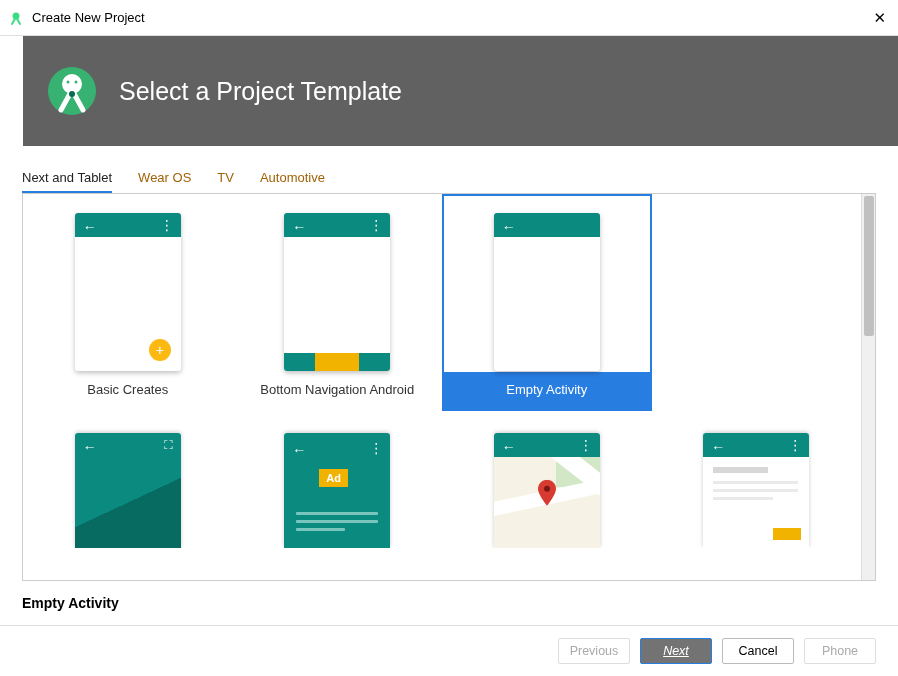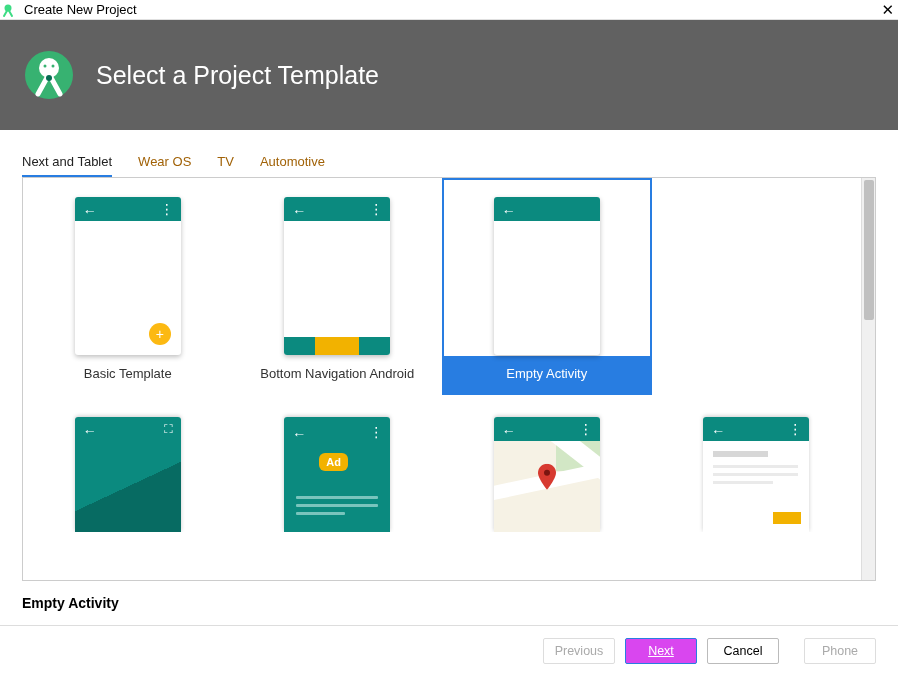--- a/index.html
+++ b/index.html
@@ -1,25 +1,25 @@
 <!DOCTYPE html>
 <html><head>
 <meta charset="utf-8">
 <style>
 * { margin: 0; padding: 0; box-sizing: border-box; }
 body { font-family: "Segoe UI", Arial, sans-serif; font-size: 13px; background: #fff; width: 898px; height: 676px; overflow: hidden; display: flex; flex-direction: column; }
 
 
-.titlebar { height: 20px; display: flex; align-items: center; padding: 0 0; border-bottom: 1px solid #e0e0e0; background: #fff; }
+.titlebar { height: 36px; display: flex; align-items: center; padding: 0 8px; border-bottom: 1px solid #e0e0e0; background: #fff; }
 .titlebar .app-icon { width: 16px; height: 16px; margin-right: 8px; }
 .titlebar .title { flex: 1; }
 .titlebar .close { font-size: 15px; padding: 0 4px; cursor: default; }
 
 
-.header { background: #616161; height: 110px; display: flex; align-items: center; padding: 0 24px; }
+.header { background: #616161; height: 110px; display: flex; align-items: center; padding: 0 24px; margin-left: 23px; }
 .header-icon { width: 50px; height: 50px; margin-right: 22px; }
 .header-title { color: #fff; font-size: 25px; font-weight: 400; }
 
 
 .tabs-row { display: flex; padding: 0 22px; margin-top: 18px; }
 .tab { padding: 6px 0; margin-right: 26px; color: #a16207; cursor: pointer; border-bottom: 2px solid transparent; }
 .tab.active { color: #222; border-bottom: 2px solid #287de1; }
 
 
 .grid-wrap { flex: 1; margin: 0 22px 0 22px; border: 1px solid #ccc; position: relative; overflow: hidden; }
@@ -48,21 +48,21 @@
 .fab { position: absolute; bottom: 10px; right: 10px; width: 22px; height: 22px; border-radius: 50%; background: #fcb912; color: #fff; display: flex; align-items: center; justify-content: center; font-size: 14px; }
 
 .bottom-nav { position: absolute; bottom: 0; left: 0; right: 0; height: 18px; display: flex; }
 .bottom-nav .seg { flex: 1; }
 .bottom-nav .seg.teal { background: #0b8a7f; }
 .bottom-nav .seg.amber { background: #f2b200; }
 
 .fullscreen-body { position: absolute; top: 24px; left: 0; right: 0; bottom: 0; background: linear-gradient(155deg, #0b8a7f 50%, #076b62 50%); }
 
 .ad-body { position: absolute; top: 24px; left: 0; right: 0; bottom: 0; background: #0b8a7f; padding: 12px; }
-.ad-tag { position: absolute; top: 36px; left: 35px; background: #f2b200; color: #fff; font-size: 11px; font-weight: bold; padding: 3px 7px; border-radius: 6px; }
+.ad-tag { position: absolute; top: 36px; left: 35px; background: #f2b200; color: #fff; font-size: 11px; font-weight: bold; padding: 3px 7px; border-radius: 0; }
 .ad-lines { position: absolute; bottom: 12px; left: 12px; right: 12px; }
 .ad-lines .line { height: 3px; background: #79c4bd; margin-bottom: 5px; border-radius: 1px; }
 .ad-lines .line.short { width: 60%; }
 
 .map-body { position: absolute; top: 24px; left: 0; right: 0; bottom: 0; background: #f6f2e5; overflow: hidden; }
 .map-body .road1 { position: absolute; top: -10px; left: -10px; width: 160px; height: 18px; background: #fff; transform: rotate(38deg); }
 .map-body .road2 { position: absolute; top: 30px; left: -10px; width: 160px; height: 14px; background: #fff; transform: rotate(-12deg); }
 .map-body .park { position: absolute; top: 0; right: 0; width: 44px; height: 30px; background: #d2e7c5; }
 .map-pin { position: absolute; top: 50%; left: 50%; transform: translate(-50%, -80%); }
 
@@ -72,22 +72,22 @@
 .detail-body .btn { position: absolute; bottom: 8px; right: 8px; width: 28px; height: 12px; background: #f2b200; }
 
 
 .info { padding: 14px 22px 8px; }
 .info-title { font-weight: 600; font-size: 14px; margin-bottom: 6px; }
 .info-desc { color: #555; font-size: 12.5px; }
 
 
 .footer { border-top: 1px solid #ddd; padding: 12px 22px; display: flex; justify-content: flex-end; gap: 10px; }
 .btn-f { min-width: 72px; height: 26px; border: 1px solid #bbb; background: #fff; font-family: inherit; font-size: 12.5px; border-radius: 2px; cursor: pointer; }
-.btn-f.primary { background: #d946ef; border-color: #287de1; color: #fff; text-decoration: underline; }
-.btn-f:disabled { color: #aaa; border-color: #ddd; cursor: default; margin-left: 15px; }
+.btn-f.primary { background: #737373; border-color: #287de1; color: #fff; text-decoration: underline; font-style: italic; }
+.btn-f:disabled { color: #aaa; border-color: #ddd; cursor: default; }
 
 .row2 { display: grid; grid-template-columns: repeat(4, 1fr); }
 .row2 .cell { overflow: hidden; }
 .row2 .thumb-box { margin-top: 20px; height: 115px; align-items: flex-start; }
 </style>
 </head>
 <body>
 
 <div class="titlebar">
   <span class="app-icon">
@@ -129,21 +129,21 @@
       <div class="cell">
         <div class="thumb-box">
           <div class="phone">
             <div class="appbar">
                 <span class="back">←</span>
                 <span class="menu-dots">⋮</span>
               </div>
             <div class="fab">+</div>
           </div>
         </div>
-        <div class="cell-label">Basic Template</div>
+        <div class="cell-label">Basic Creates</div>
       </div>
 
       <div class="cell">
         <div class="thumb-box">
           <div class="phone">
             <div class="appbar">
                 <span class="back">←</span>
                 <span class="menu-dots">⋮</span>
               </div>
             <div class="bottom-nav">

